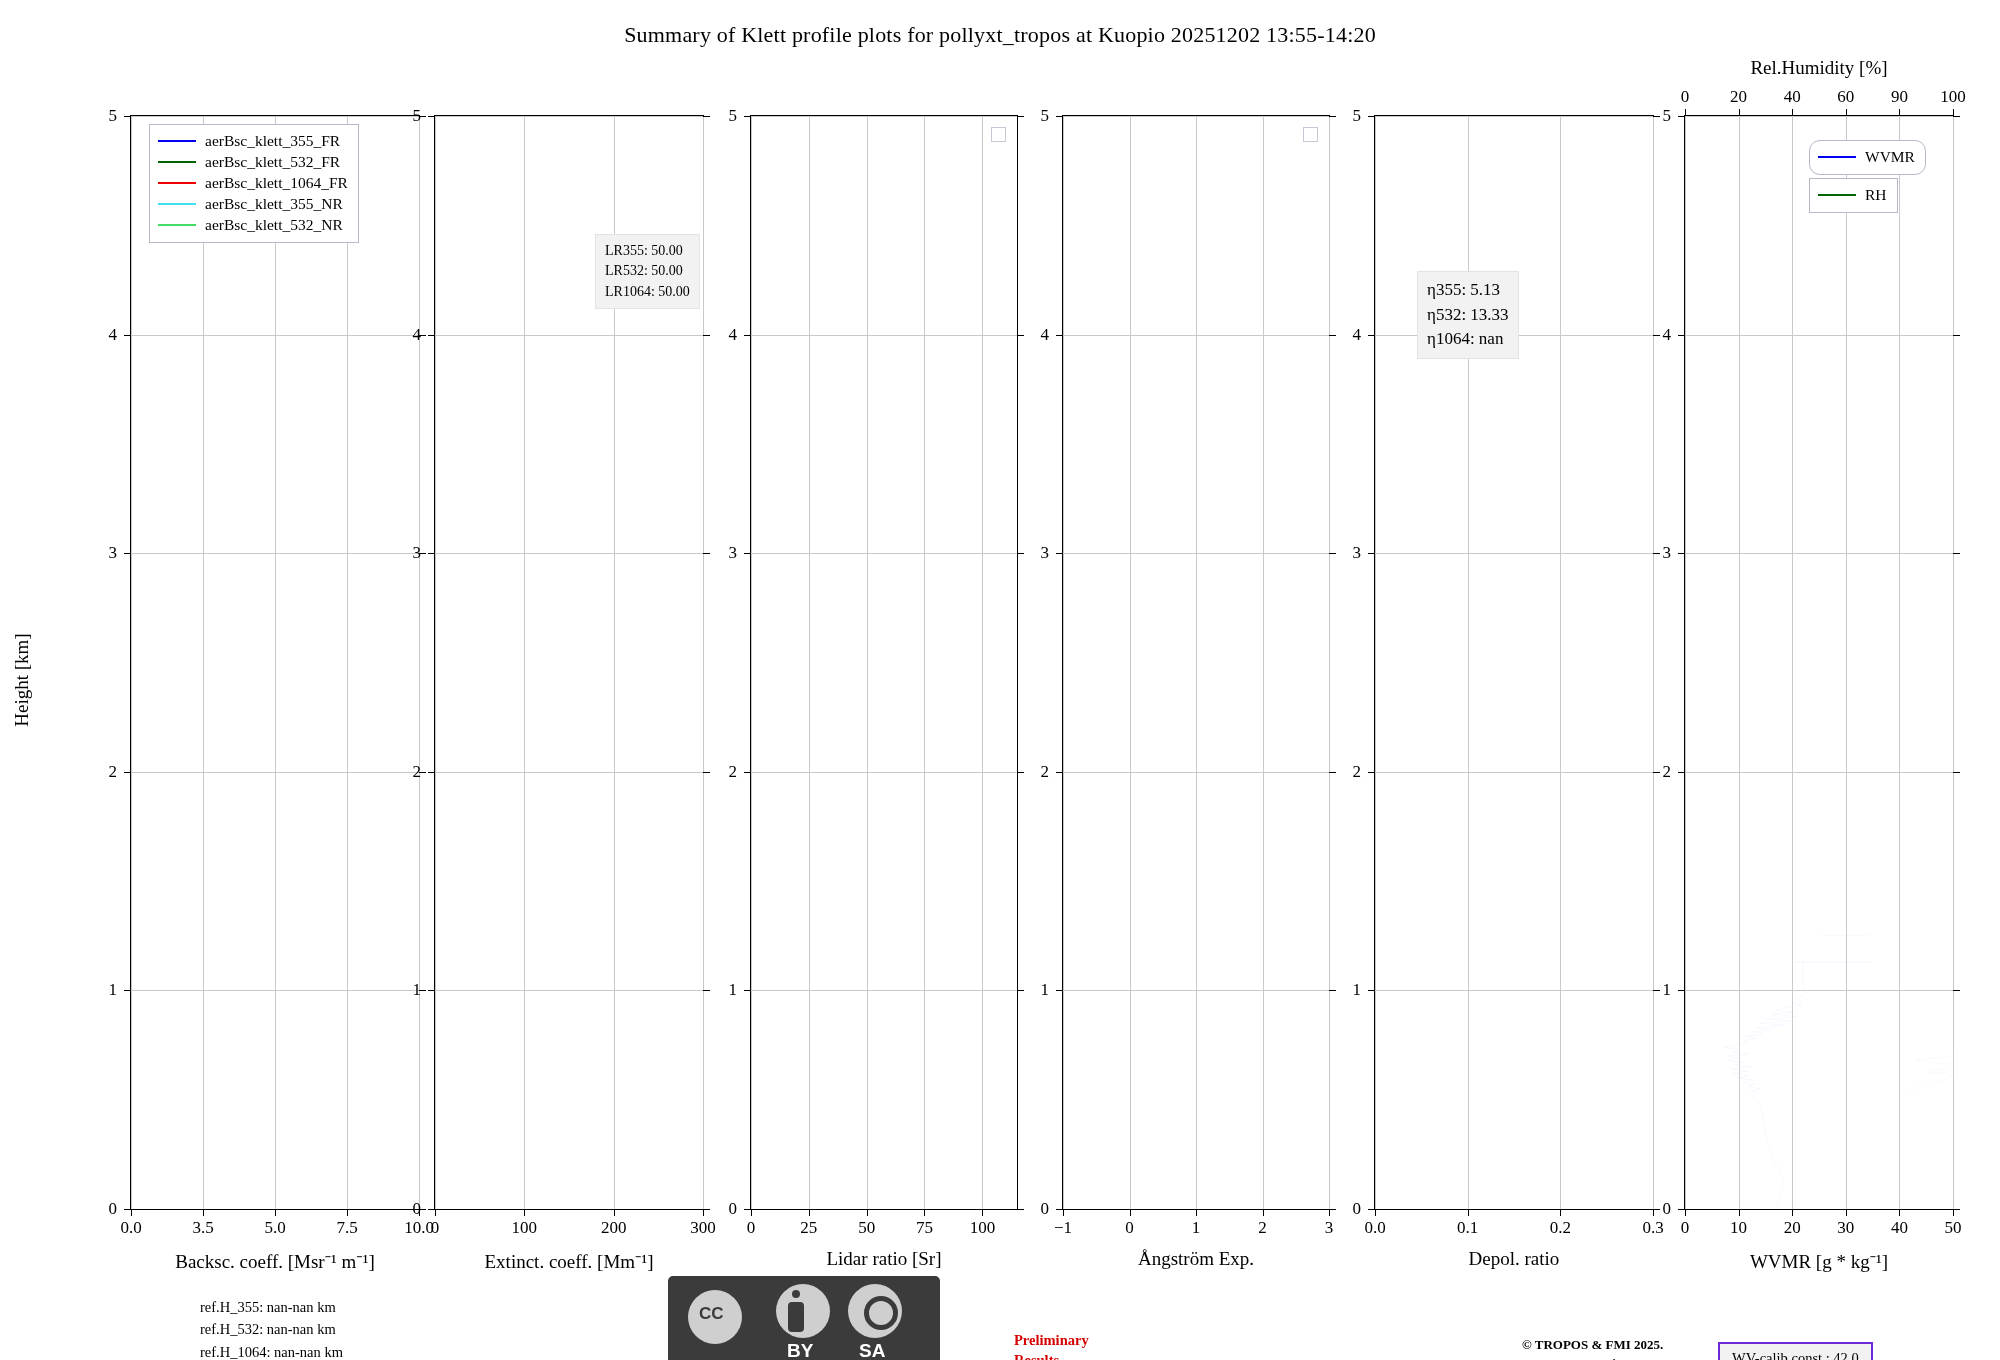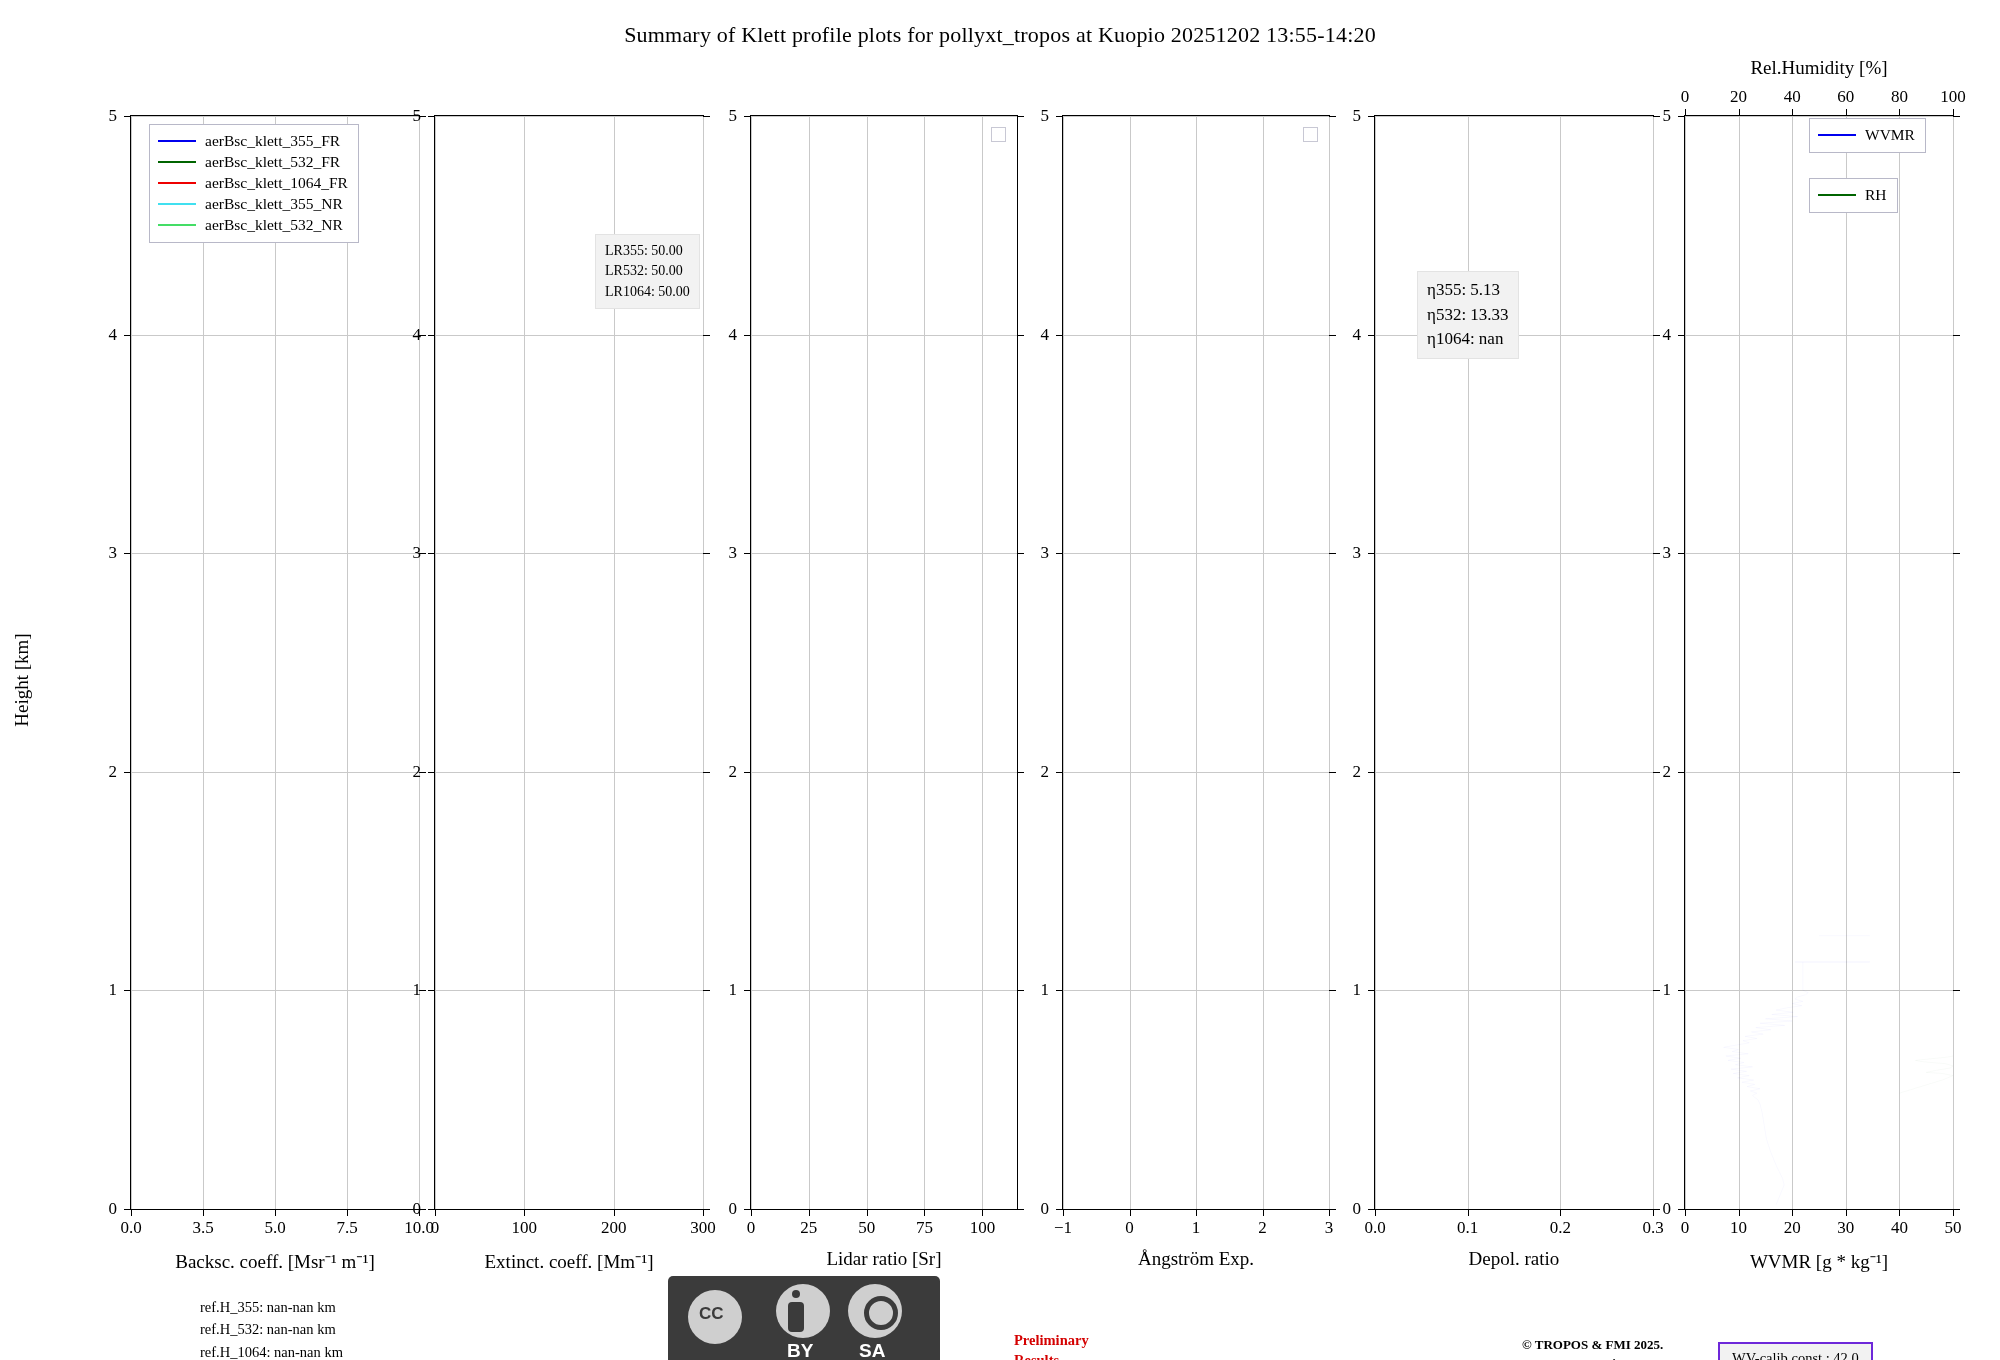--- a/index.html
+++ b/index.html
@@ -384,34 +384,34 @@
     <div class="tick-x-t" style="left:0%"></div>
       <div class="tick-x-t" style="left:20%"></div>
     <div class="tick-x-t" style="left:40%"></div>
       <div class="tick-x-t" style="left:60%"></div>
     <div class="tick-x-t" style="left:80%"></div>
       <div class="tick-x-t" style="left:100%"></div>
     <div class="xlab-t" style="left:0%">0</div>
     <div class="xlab-t" style="left:20%">20</div>
     <div class="xlab-t" style="left:40%">40</div>
     <div class="xlab-t" style="left:60%">60</div>
-    <div class="xlab-t" style="left:80%">80</div>
+    <div class="xlab-t" style="left:80%">90</div>
     <div class="xlab-t" style="left:100%">100</div>
 
     <svg viewBox="0 0 50 5" preserveAspectRatio="none" style="position:absolute;left:0;top:0;width:100%;height:100%;">
       <g transform="translate(0,5) scale(1,-1)">
         <polyline fill="none" stroke="#0000ee" stroke-width="0.035" vector-effect="non-scaling-stroke" points="17.0,0.02 17.5,0.05 18.0,0.08 18.5,0.11 18.2,0.14 17.6,0.17 17.0,0.20 16.5,0.23 16.0,0.26 15.6,0.29 15.2,0.32 15.0,0.35 14.8,0.38 14.6,0.41 14.4,0.44 14.2,0.46 14.0,0.48 13.6,0.50 13.0,0.51 12.6,0.52 13.4,0.53 12.2,0.54 14.0,0.55 11.6,0.56 13.0,0.57 10.6,0.58 12.8,0.59 9.8,0.60 12.0,0.61 9.0,0.62 11.5,0.63 8.6,0.64 12.6,0.65 9.4,0.66 11.0,0.67 8.0,0.68 10.4,0.69 7.6,0.70 11.8,0.71 8.8,0.72 10.0,0.73 7.2,0.74 9.6,0.75 12.0,0.76 10.8,0.77 13.4,0.78 11.2,0.79 14.6,0.80 12.4,0.81 16.0,0.82 13.2,0.83 18.6,0.84 14.0,0.85 20.0,0.86 15.0,0.87 21.0,0.88 16.2,0.89 20.2,0.90 17.0,0.91 19.0,0.92 21.8,0.93 20.0,0.94 22.0,0.95 20.5,0.96 21.0,0.97 22.5,0.98 23.0,0.99 22.0,1.00"></polyline>
         <polyline fill="none" stroke="#0000ee" stroke-width="0.035" vector-effect="non-scaling-stroke" points="20.5,1.13 34.5,1.13 20.5,1.13"></polyline>
         <polyline fill="none" stroke="#0000ee" stroke-width="0.035" vector-effect="non-scaling-stroke" points="25.0,1.25 34.5,1.25"></polyline>
         <polyline fill="none" stroke="#0000ee" stroke-width="0.035" vector-effect="non-scaling-stroke" points="22.0,1.00 22.0,1.13"></polyline>
         <polyline fill="none" stroke="#006400" stroke-width="0.035" vector-effect="non-scaling-stroke" points="40.0,0.53 42.0,0.545 44.0,0.56 46.0,0.575 48.0,0.59 49.0,0.60 50.0,0.61 48.0,0.62 45.0,0.625 47.0,0.635 49.5,0.645 50.0,0.655 48.5,0.665 46.0,0.67 44.0,0.675 43.0,0.68 45.0,0.685 47.0,0.69 49.0,0.695 50.0,0.70"></polyline>
       </g>
     </svg>
 
-    <div class="legend" style="left:124px;top:2px;">
+    <div class="legend" style="left:124px;top:24px;border-radius:11px;">
       <div class="row">
           <span class="ln" style="border-color:#0000ee"></span>
           <span>WVMR</span>
         </div>
     </div>
     <div class="legend" style="left:124px;top:62px;">
       <div class="row">
           <span class="ln" style="border-color:#006400"></span>
           <span>RH</span>
         </div>

